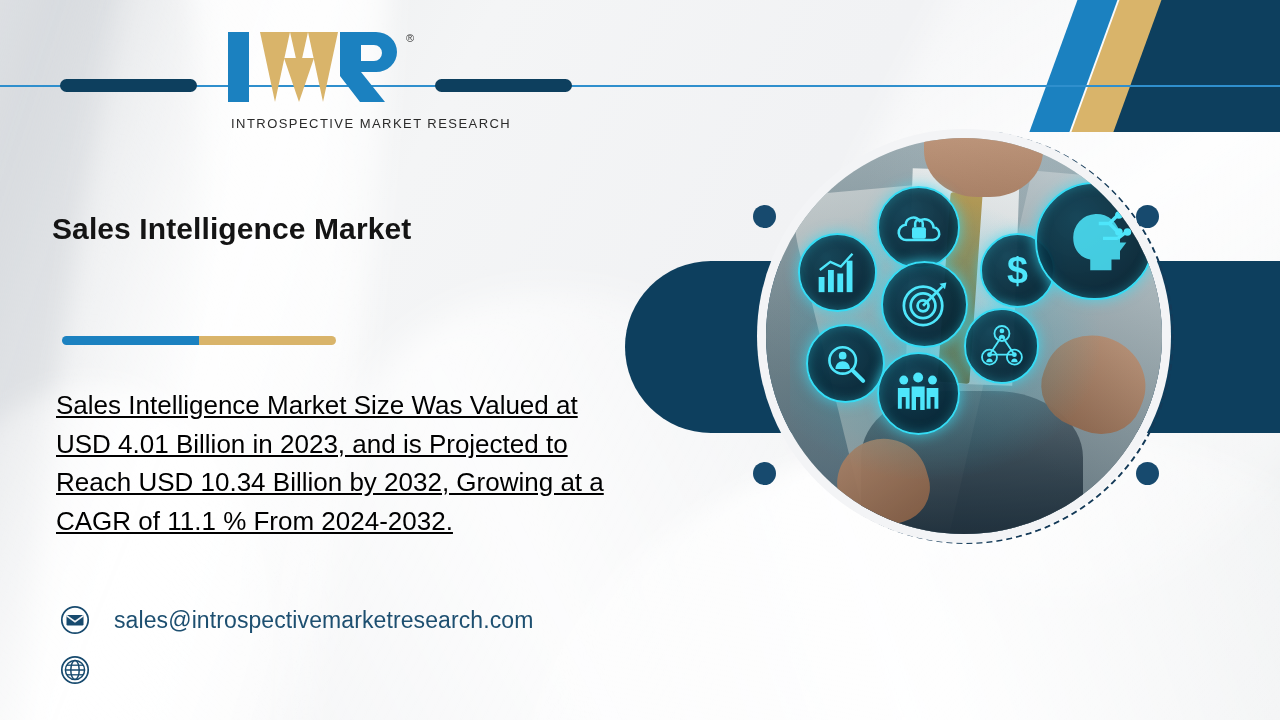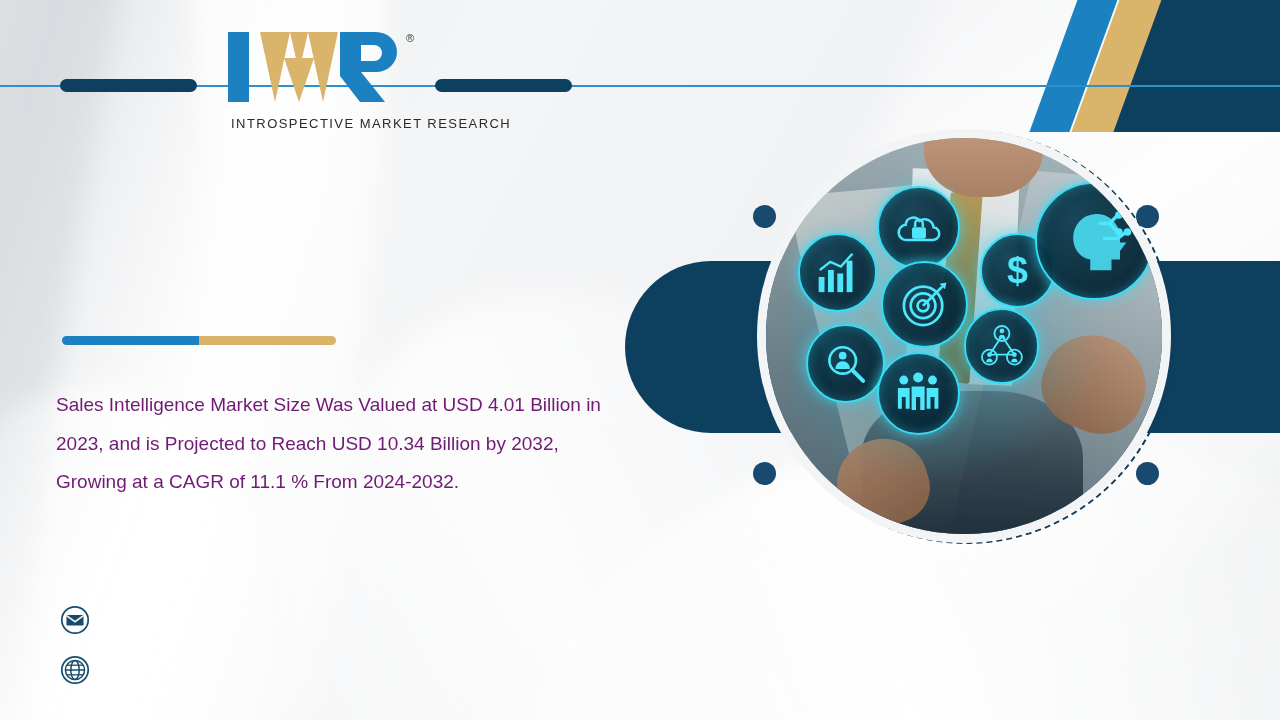--- a/index.html
+++ b/index.html
@@ -62,21 +62,21 @@
   .l-reg{position:absolute;left:178px;top:6px;font-size:11px;color:#3a3a3a;}
   .logo-sub{position:absolute;left:3px;top:90px;font-size:13px;letter-spacing:1.45px;
             color:#2b2b2b;white-space:nowrap;font-family:"Liberation Sans",sans-serif;}
 
   
   .title{position:absolute;left:52px;top:212px;font-size:30px;font-weight:bold;color:#141414;letter-spacing:.1px;}
   .accent{position:absolute;left:62px;top:336px;height:9px;width:274px;border-radius:5px;overflow:hidden;display:flex;}
   .accent-a{flex:0 0 50%;background:#1b81c0;}
   .accent-b{flex:1;background:#d9b46a;}
   .body-copy{position:absolute;left:56px;top:386px;width:560px;
-             font-size:19px;line-height:38.5px;color:#701a75;}
+             font-size:26px;line-height:38.5px;color:#000000;text-decoration:underline;}
 
   .contact{position:absolute;left:60px;}
   .contact.email{top:605px;}
   .contact.web{top:655px;}
   .contact-row{display:flex;align-items:center;gap:24px;}
   .c-icon{width:30px;height:30px;flex:0 0 30px;color:#174a6e;}
   .c-icon svg{display:block;}
   .c-text{font-size:23px;color:#1d4f70;letter-spacing:.1px;}
 
   .footer{position:absolute;left:786px;top:658px;font-size:24px;color:#174a6e;}
@@ -179,37 +179,39 @@
       <div class="l-r">
         <svg viewBox="0 0 62 70" width="62" height="70" aria-hidden="true">
           <path d="M0,0 H36 a21,20 0 0,1 0,40 H21 L45,70 H20 L0,44 Z M21,13 v16 h13 a8,8 0 0,0 0,-16 Z" fill="#1b81c0"></path>
         </svg>
       </div>
       <div class="l-reg">®</div>
     </div>
     <div class="logo-sub">INTROSPECTIVE MARKET RESEARCH</div>
   </div>
 
+  <div class="title">Sales Intelligence Market</div>
 
   <div class="accent">
     <div class="accent-a"></div>
     <div class="accent-b"></div>
   </div>
 
   <div class="body-copy">Sales Intelligence Market Size Was Valued at USD 4.01 Billion in 2023, and is Projected to Reach USD 10.34 Billion by 2032, Growing at a CAGR of 11.1 % From 2024-2032.</div>
 
   <div class="contact email">
     <div class="contact-row">
       <span class="c-icon">
         <svg viewBox="0 0 30 30" width="30" height="30" aria-hidden="true">
           <circle cx="15" cy="15" r="13.2" fill="none" stroke="currentColor" stroke-width="1.7"></circle>
           <rect x="6.5" y="10" width="17" height="10.5" rx="1.2" fill="currentColor"></rect>
           <path d="M6.5 10.6 L15 16.6 L23.5 10.6" fill="none" stroke="#f1f2f4" stroke-width="1.7"></path>
         </svg>
       </span>
+      <span class="c-text">sales@introspectivemarketresearch.com</span>
     </div>
   </div>
 
   <div class="contact web">
     <div class="contact-row">
       <span class="c-icon">
         <svg viewBox="0 0 30 30" width="30" height="30" aria-hidden="true">
           <circle cx="15" cy="15" r="13.2" fill="none" stroke="currentColor" stroke-width="1.7"></circle>
           <circle cx="15" cy="15" r="9.6" fill="none" stroke="currentColor" stroke-width="1.5"></circle>
           <ellipse cx="15" cy="15" rx="4.2" ry="9.6" fill="none" stroke="currentColor" stroke-width="1.5"></ellipse>

